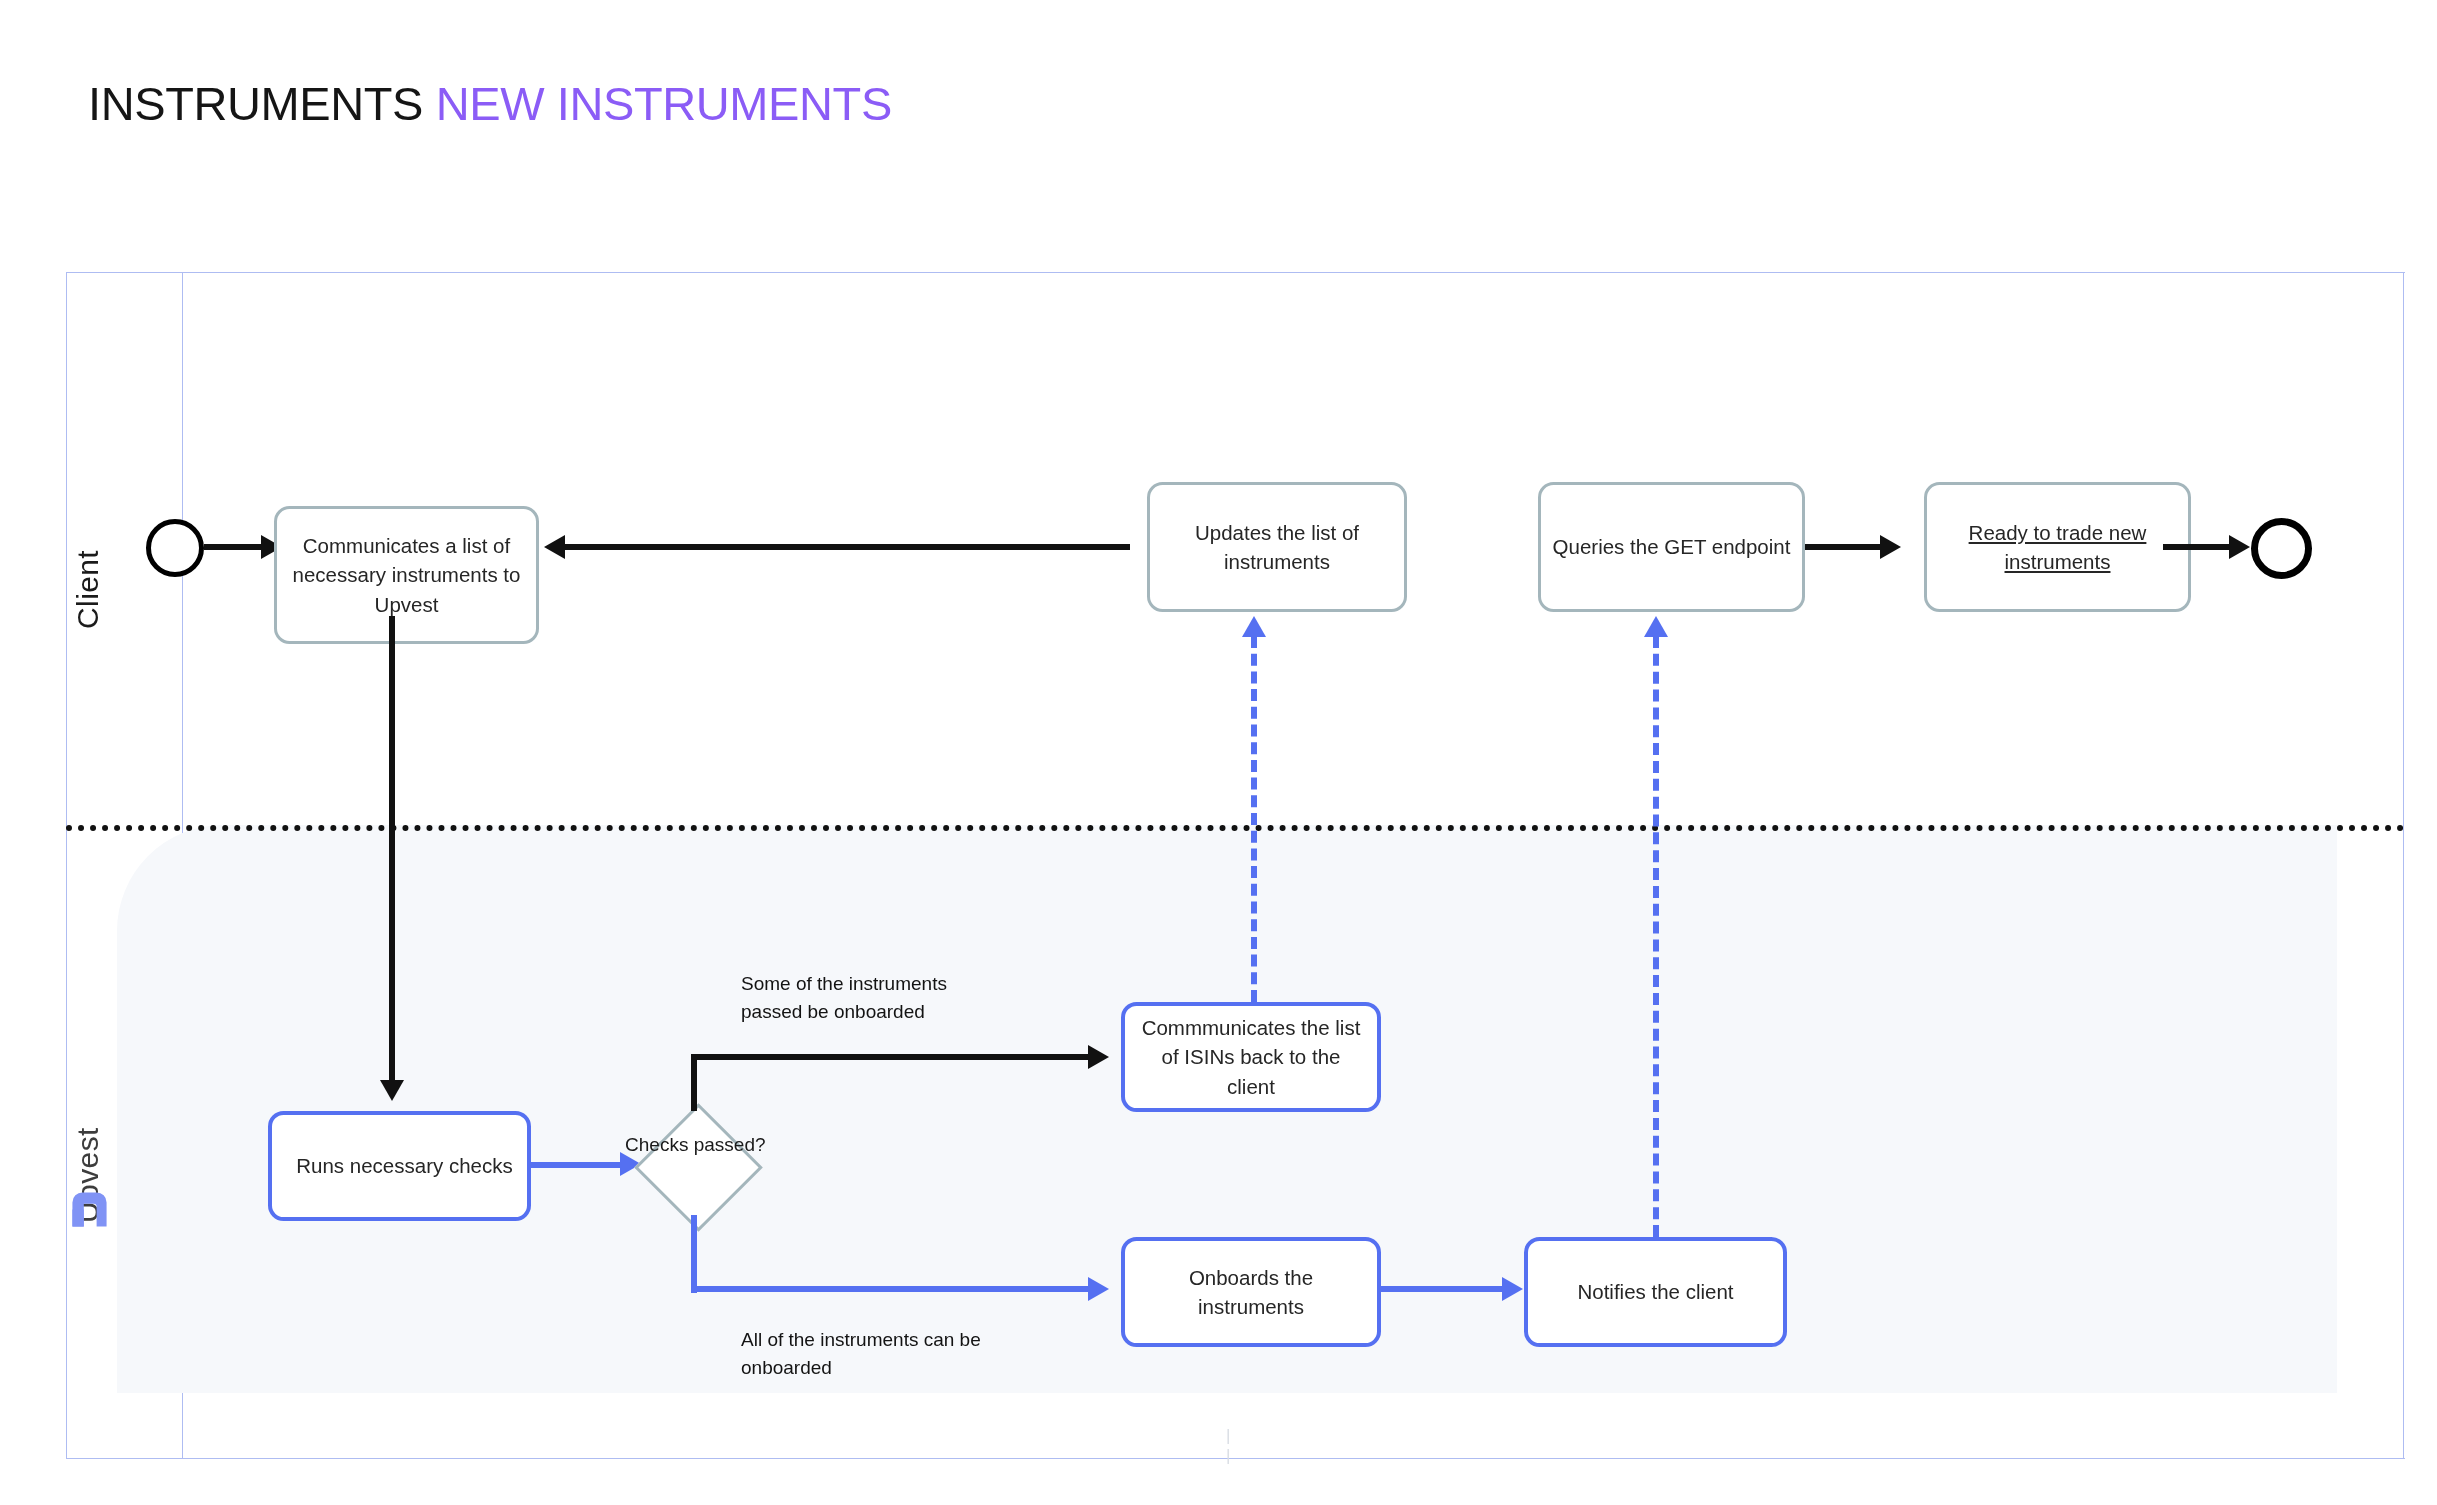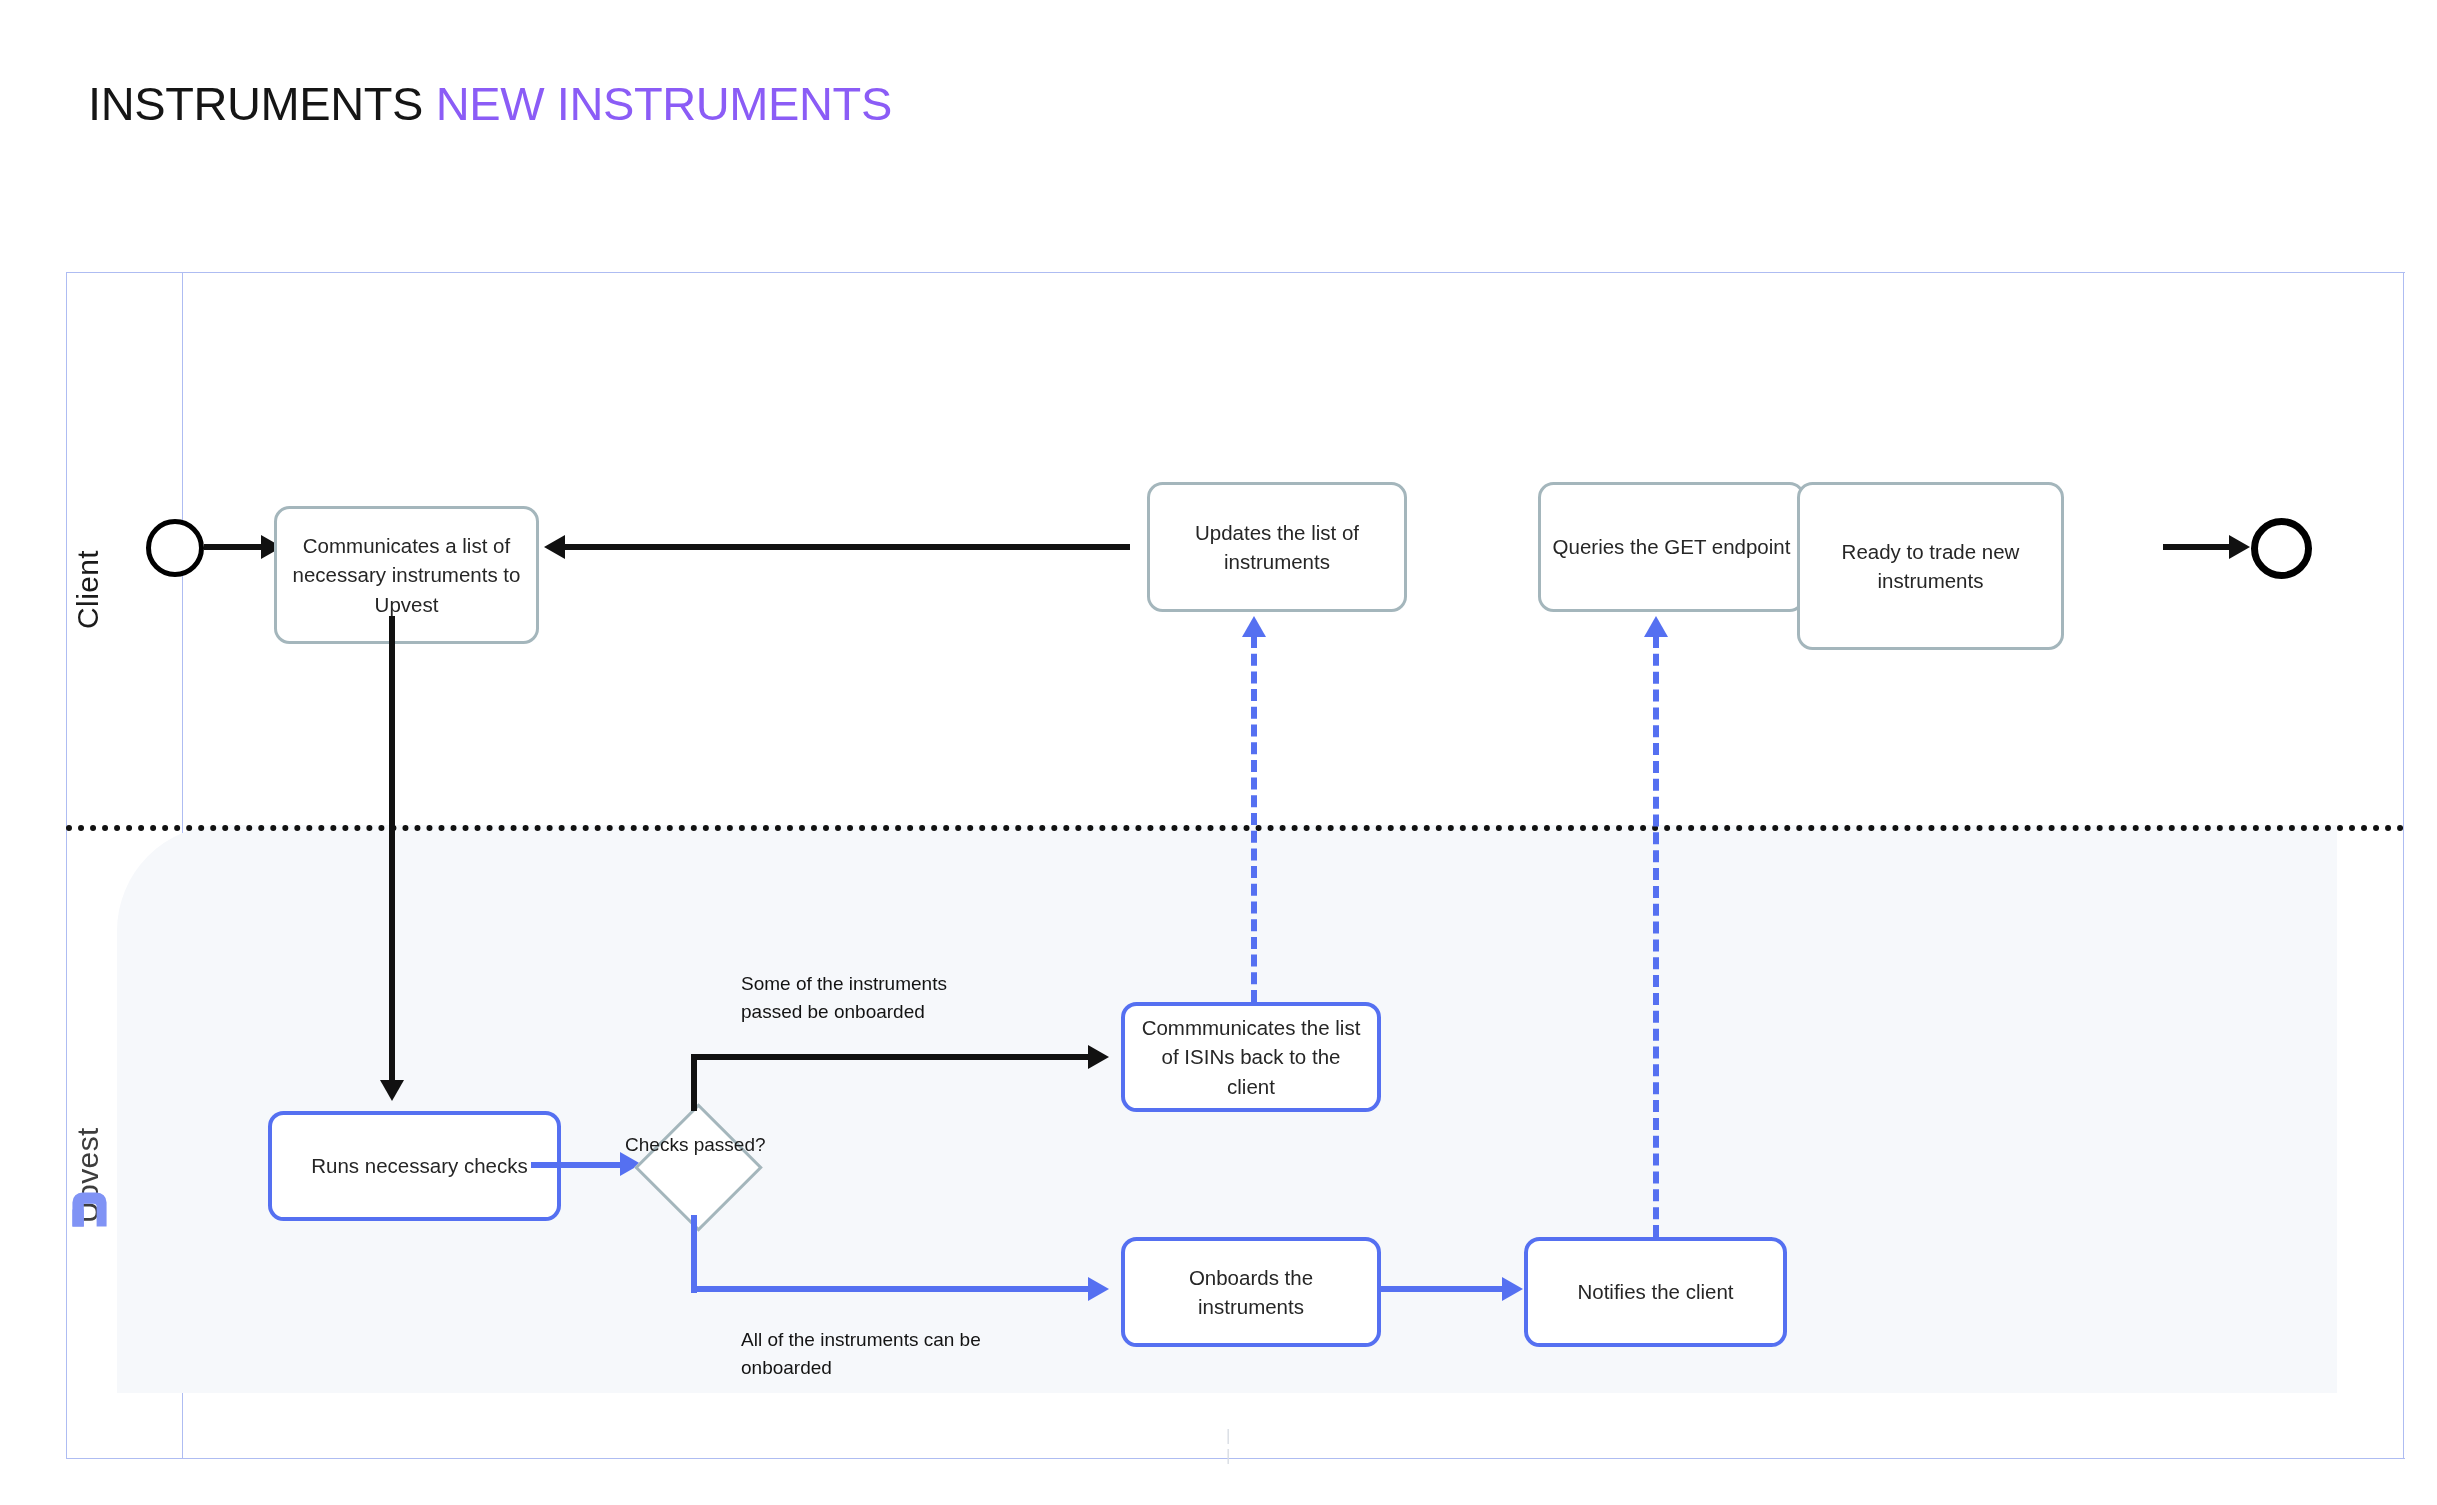--- a/index.html
+++ b/index.html
@@ -131,34 +131,34 @@
 
 <div class="task" style="left:274px;top:506px;width:265px;height:138px;">Communicates a list of necessary instruments to Upvest</div>
 
 <div class="task" style="left:1131px;top:482px;width:260px;height:130px;margin-left:16px;">Updates the list of instruments</div>
 
 <div class="task" style="left:1538px;top:482px;width:267px;height:130px;">Queries the GET endpoint</div>
 
 <div class="edge" style="left:1805px;top:544px;width:81px;height:6.4px;"></div>
 <div class="ah ah-r" style="left:1880px;top:535px;"></div>
 
-<div class="task" style="left:1797px;top:482px;width:267px;height:168px;">Ready to trade new instruments</div>
+<div class="task" style="left:1924px;top:482px;width:267px;height:130px;text-decoration:underline;">Ready to trade new instruments</div>
 
 <div class="edge" style="left:2163px;top:544px;width:76px;height:6.4px;"></div>
 <div class="ah ah-r" style="left:2229px;top:535px;"></div>
 
 <div class="event end" style="left:2251px;top:518px;width:61px;height:61px;"></div>
 
 <div class="edge" style="left:565px;top:544px;width:565px;height:6.4px;"></div>
 <div class="ah ah-l" style="left:544px;top:535px;"></div>
 
 <div class="edge" style="left:389px;top:616px;width:6.4px;height:473px;"></div>
 <div class="ah ah-d" style="left:380px;top:1080px;"></div>
 
-<div class="task blue" style="left:268px;top:1111px;width:293px;height:110px;padding-left:20px;">Runs necessary checks</div>
+<div class="task blue" style="left:268px;top:1111px;width:263px;height:110px;padding-left:20px;">Runs necessary checks</div>
 
 <div class="edge blue" style="left:531px;top:1162px;width:99px;height:6.4px;"></div>
 <div class="ah ah-r blue" style="left:620px;top:1152px;"></div>
 
 <div class="gateway" style="left:635px;top:1104px;">
   <div class="diamond"></div>
   <div class="gw-text">Checks passed?</div>
 </div>
 
 <div class="edge" style="left:691px;top:1054px;width:6.4px;height:57px;"></div>

